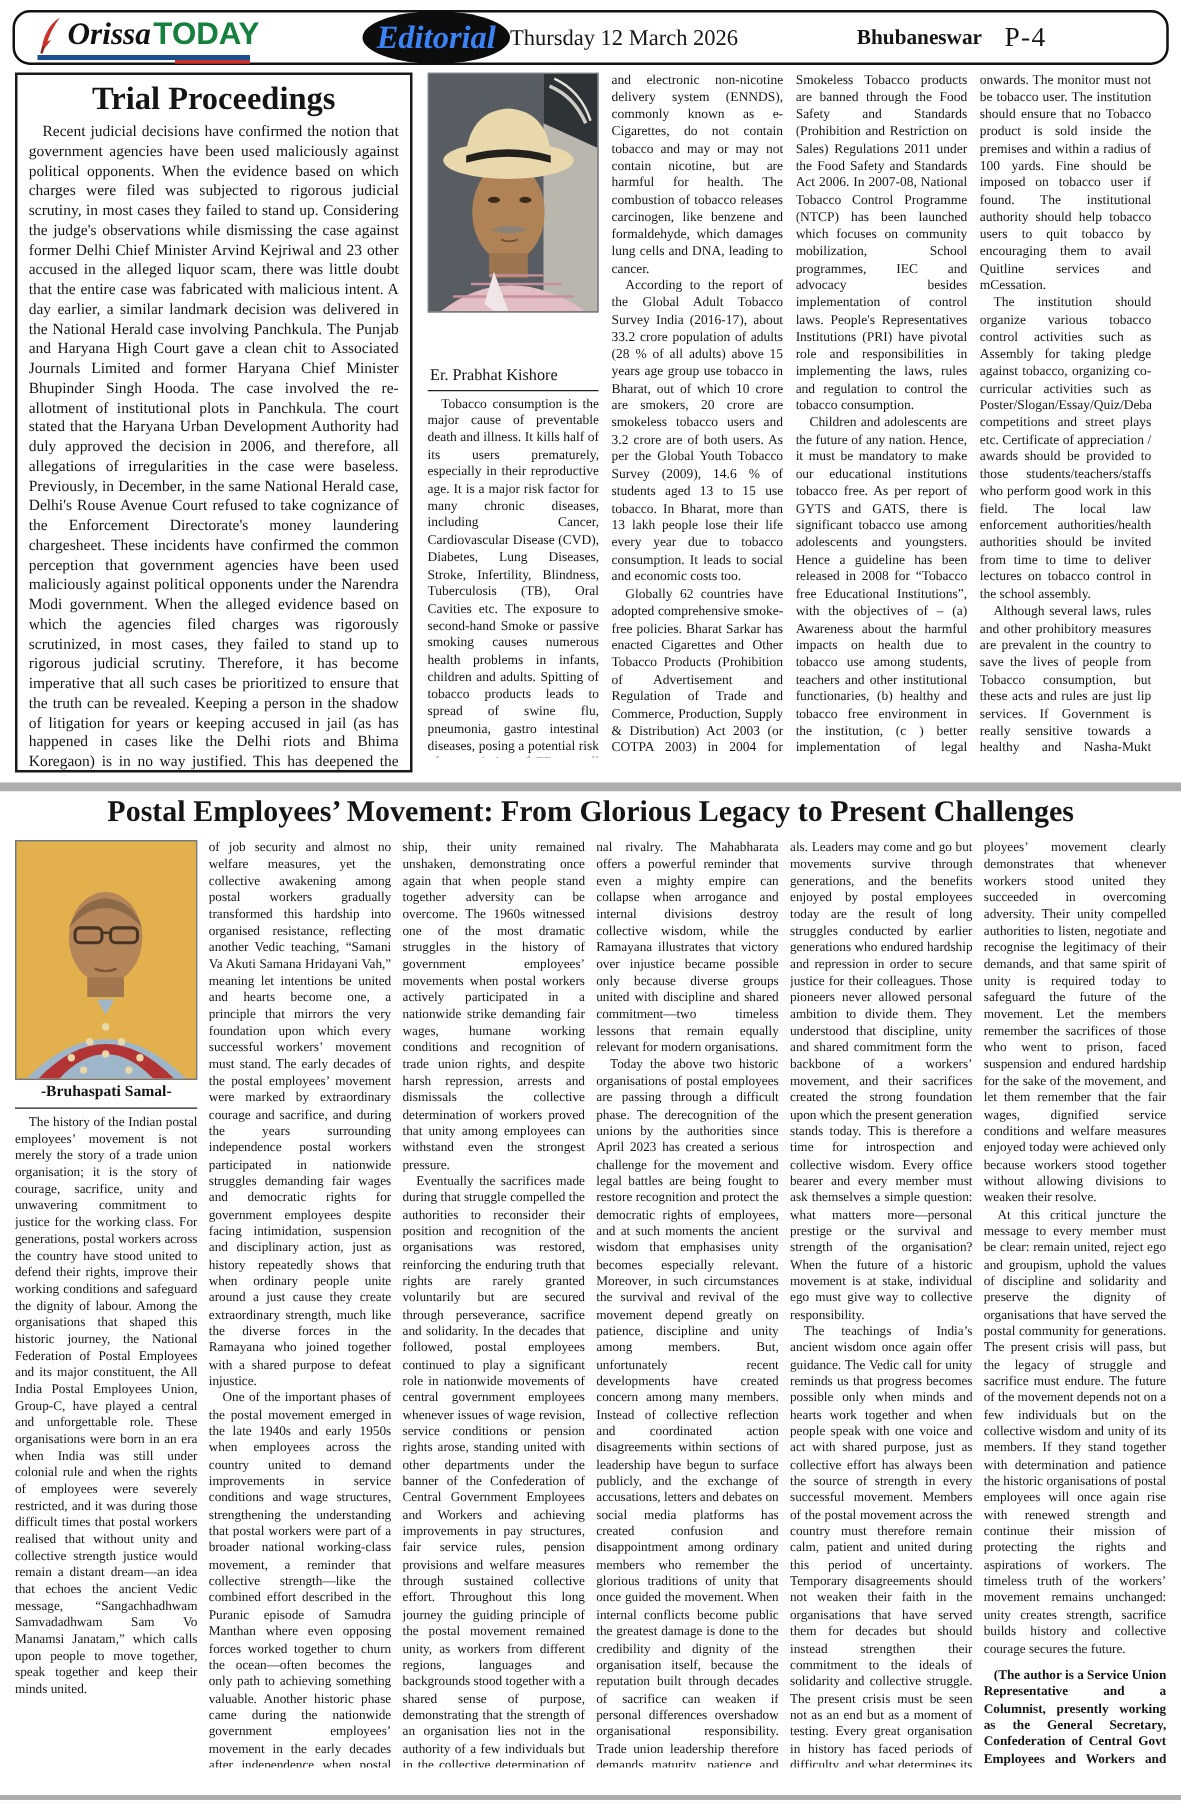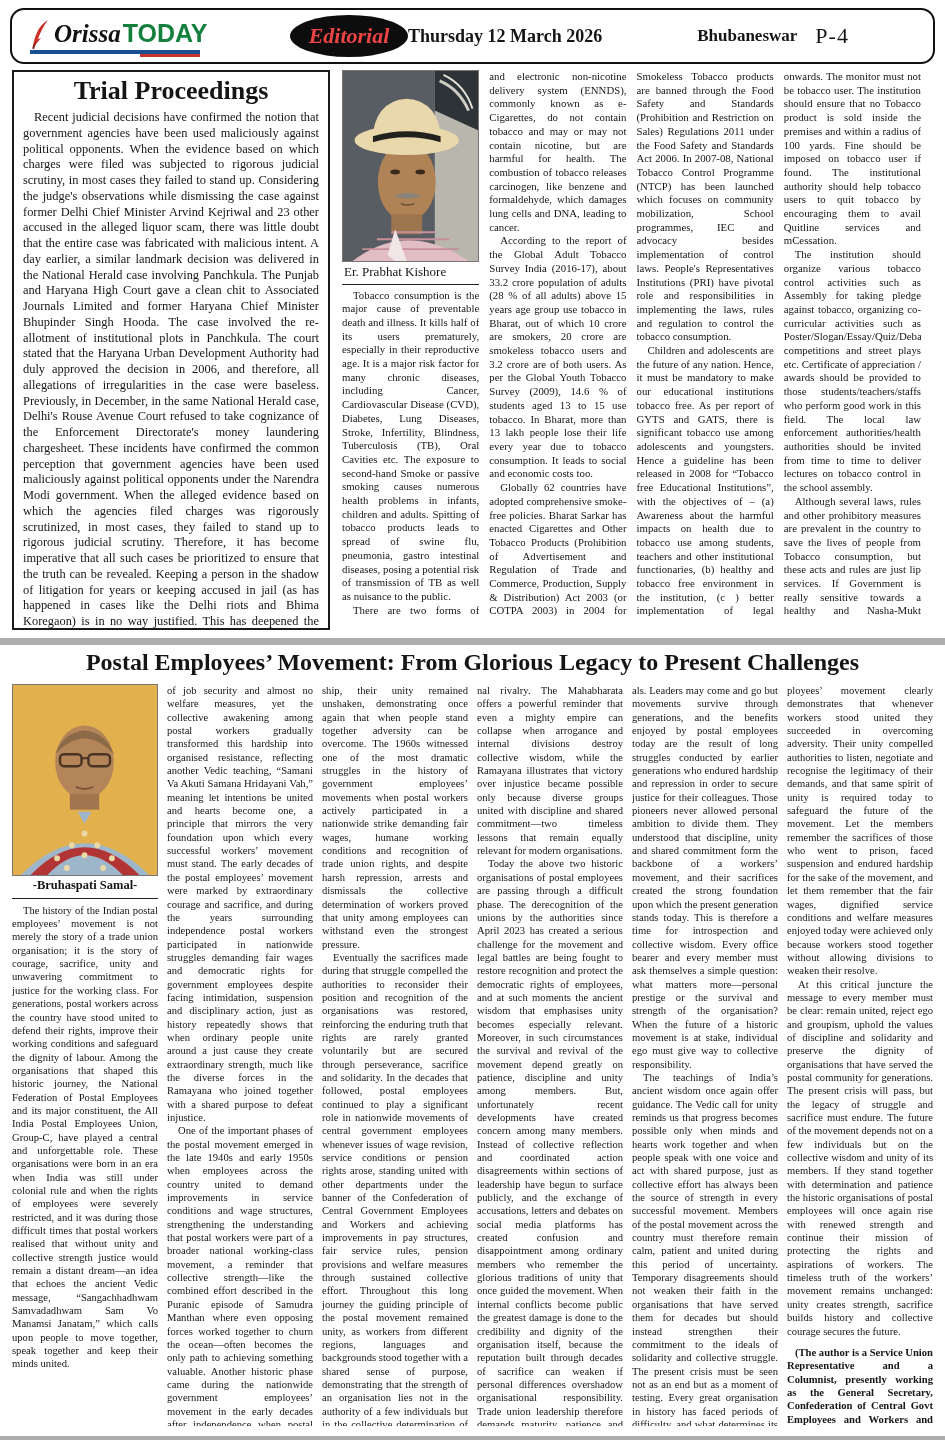--- a/index.html
+++ b/index.html
@@ -4,53 +4,53 @@
 <style>
   * { box-sizing: border-box; }
   html,body { margin:0; padding:0; background:#f2f2f2; }
   .page {
     width:945px; height:1442px; margin:0 auto; background:#ffffff;
     font-family:"Liberation Serif","DejaVu Serif",serif; color:#151515;
     position:relative; overflow:hidden;
   }
   
   .masthead {
-    margin:8px 10px 4px 10px; height:56px; border:2px solid #111;
+    margin:8px 10px 4px 10px; height:44px; border:2px solid #111;
     border-radius:14px; display:flex; align-items:center; padding:12px 18px;
   }
   .logo { display:flex; flex-direction:column; width:205px; }
   .logo-line { display:flex; align-items:baseline; gap:2px; }
   .logo-orissa { font-style:italic; font-weight:700; font-size:25px; color:#111; }
   .logo-today { font-family:"Liberation Sans","DejaVu Sans",sans-serif; font-weight:900; font-size:25px; letter-spacing:0px; color:#15803d; }
   .logo-underline { height:4px; background:#1a4f8f; width:170px; margin-top:1px; position:relative; }
   .logo-underline::after { content:""; position:absolute; right:0; top:4px; width:60px; height:3px; background:#c9332b; }
   .feather { width:20px; height:30px; margin-right:2px; align-self:center; }
   .editorial-badge {
-    margin-left:55px; background:#0d0d0d; color:#ef4444; font-style:italic; font-weight:700;
-    font-size:22px; width:118px; height:42px; border-radius:50%;
+    margin-left:55px; background:#0d0d0d; color:#3b82f6; font-style:italic; font-weight:700;
+    font-size:26px; width:118px; height:42px; border-radius:50%;
     display:flex; align-items:center; justify-content:center;
   }
-  .mast-date { font-weight:700; font-size:18px; }
+  .mast-date { font-weight:400; font-size:18px; }
   .mast-city { font-weight:700; font-size:17px; margin-left:95px; }
   .mast-page { font-size:22px; margin-left:18px; letter-spacing:1px; }
   
   .top-row { display:flex; gap:12px; padding:2px 24px 0 12px; }
   .trial-box { width:318px; min-width:318px; border:2px solid #1a1a1a; height:560px; padding:4px 9px; overflow:hidden; }
   .trial-title { text-align:center; font-weight:700; font-size:26px; margin:0 0 4px 0; }
   .trial-body { font-size:12.4px; line-height:1.27; text-align:justify; }
   .tobacco { flex:1; }
   .tobacco-title { text-align:center; font-weight:700; font-size:27px; margin:0 0 6px 0; }
   .tobacco-cols { display:flex; gap:10px; height:548px; overflow:hidden; }
   .ncol { flex:1; overflow:hidden; font-size:10.8px; line-height:1.27; }
   .ncol p, .trial-body p { margin:0; text-indent:11px; text-align:justify; }
   .ncol.cont p:first-child { text-indent:0; }
   .photo-block { margin-bottom:2px; }
   .photo-frame { width:100%; height:192px; border:1px solid #777; overflow:hidden; background:#888; }
   .photo-frame svg { display:block; width:100%; height:100%; }
-  .photo-caption { font-size:13px; padding:2px 0 3px 2px; border-bottom:1.5px solid #222; margin-bottom:4px; }
+  .photo-caption { font-size:13px; padding:2px 0 3px 2px; border-bottom:1.5px solid #222; margin-bottom:4px;margin-top:40px; }
   
   .section-divider { height:7px; background:#adadad; margin:8px 0 2px 0; }
   .bottom-rule { position:absolute; left:0; right:0; bottom:2px; height:4px; background:#adadad; }
   
   .postal { padding:0 12px; }
   .postal-title { text-align:center; font-weight:700; font-size:24px; margin:4px 0 8px 0; }
   .postal-cols { display:flex; gap:9px; height:742px; overflow:hidden; }
   .pcol { flex:1; overflow:hidden; font-size:10.6px; line-height:1.26; }
   .pcol p { margin:0; text-indent:11px; text-align:justify; }
   .pcol.cont p:first-child { text-indent:0; }

